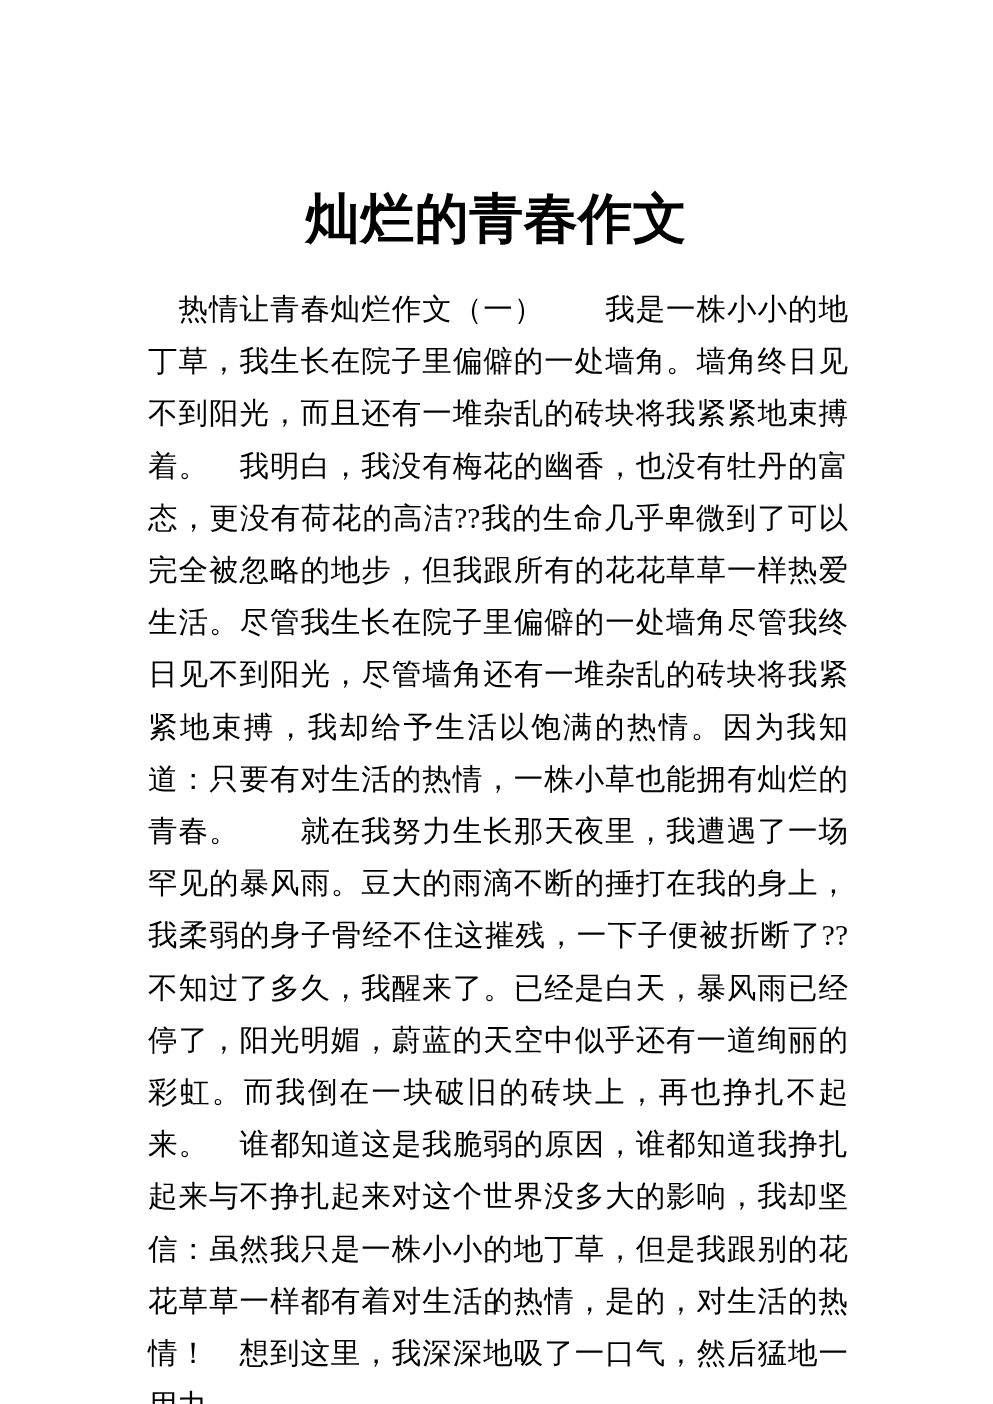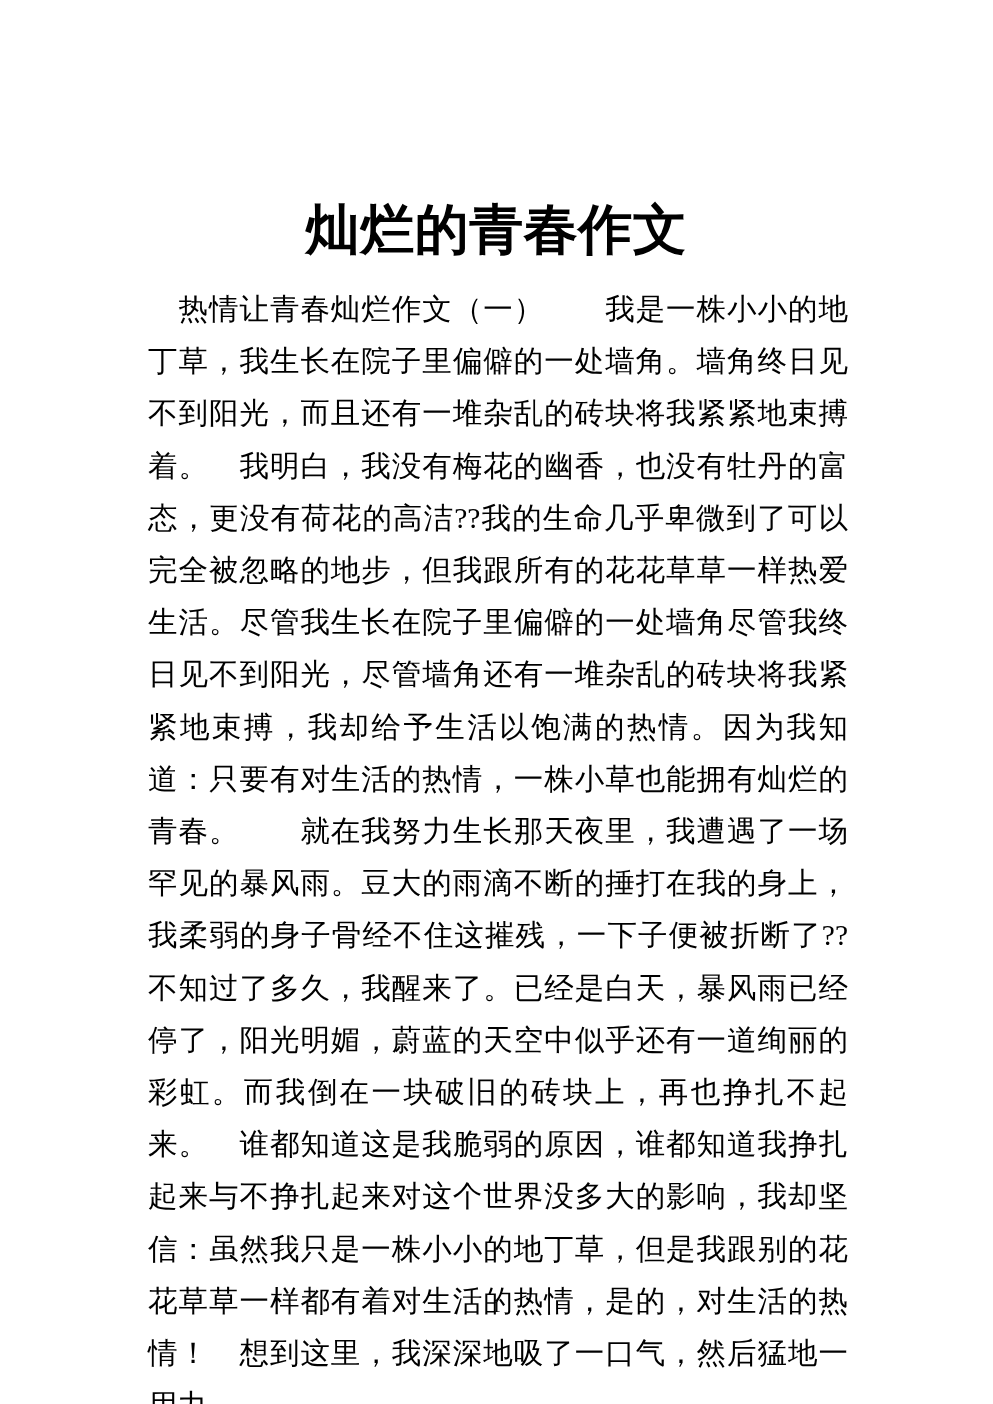--- a/index.html
+++ b/index.html
@@ -16,21 +16,21 @@
     position: relative;
     width: 993px;
     height: 1404px;
     background: #ffffff;
     overflow: hidden;
     box-sizing: border-box;
   }
 
   .doc-title {
     position: absolute;
-    top: 163px;
+    top: 152px;
     left: 0;
     width: 993px;
     text-align: center;
     font-size: 54px;
     line-height: 62px;
     font-weight: 700;
     letter-spacing: 0.5px;
     font-family: "Liberation Serif", "DejaVu Serif", serif;
   }
 

